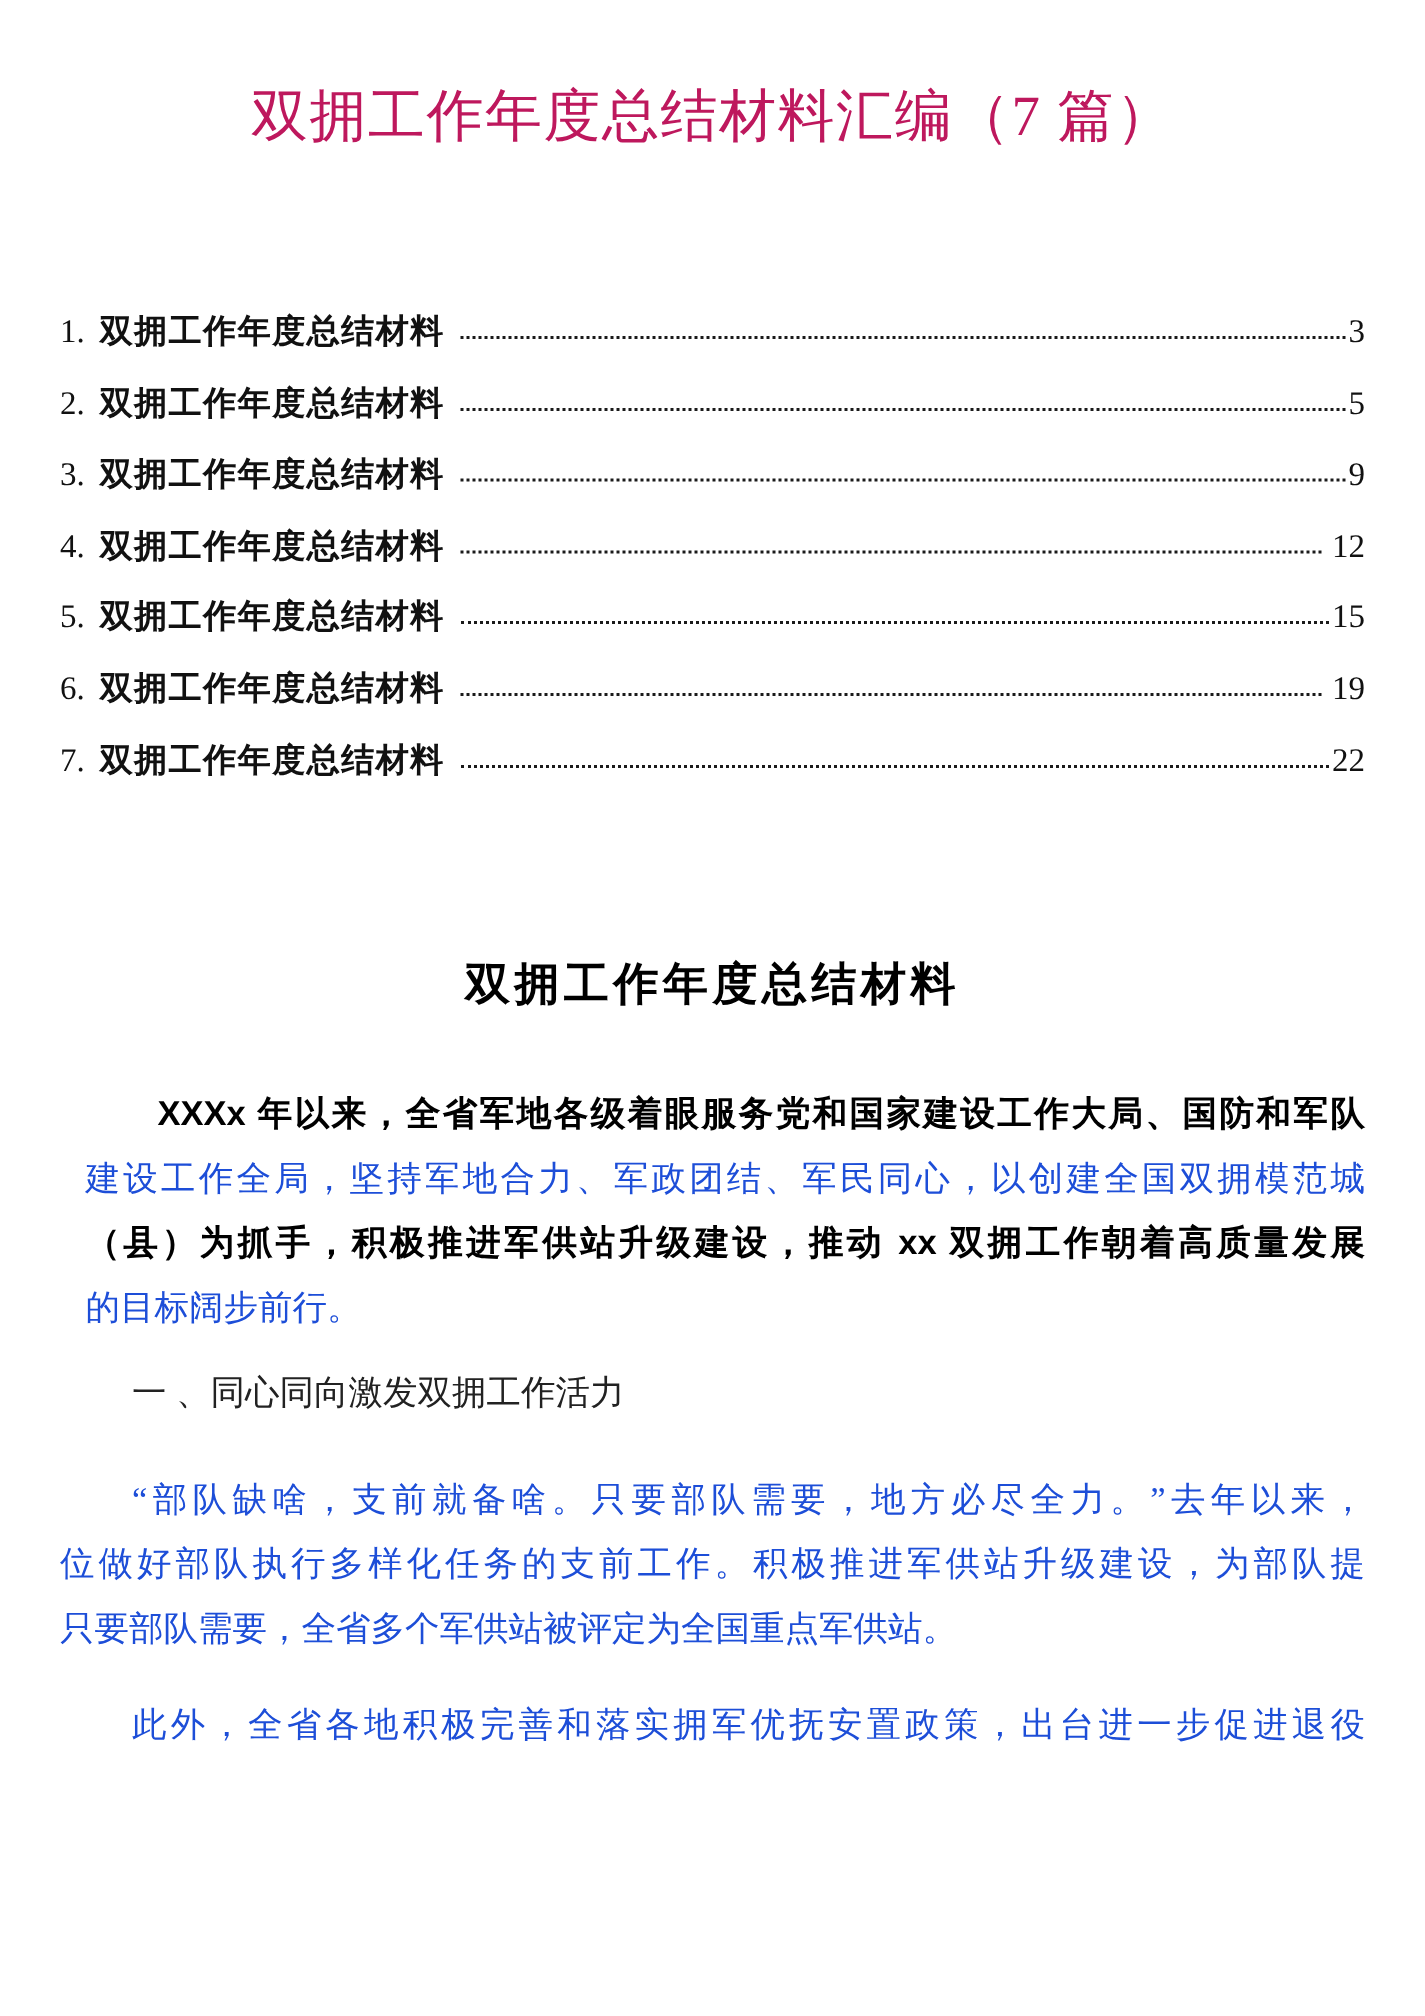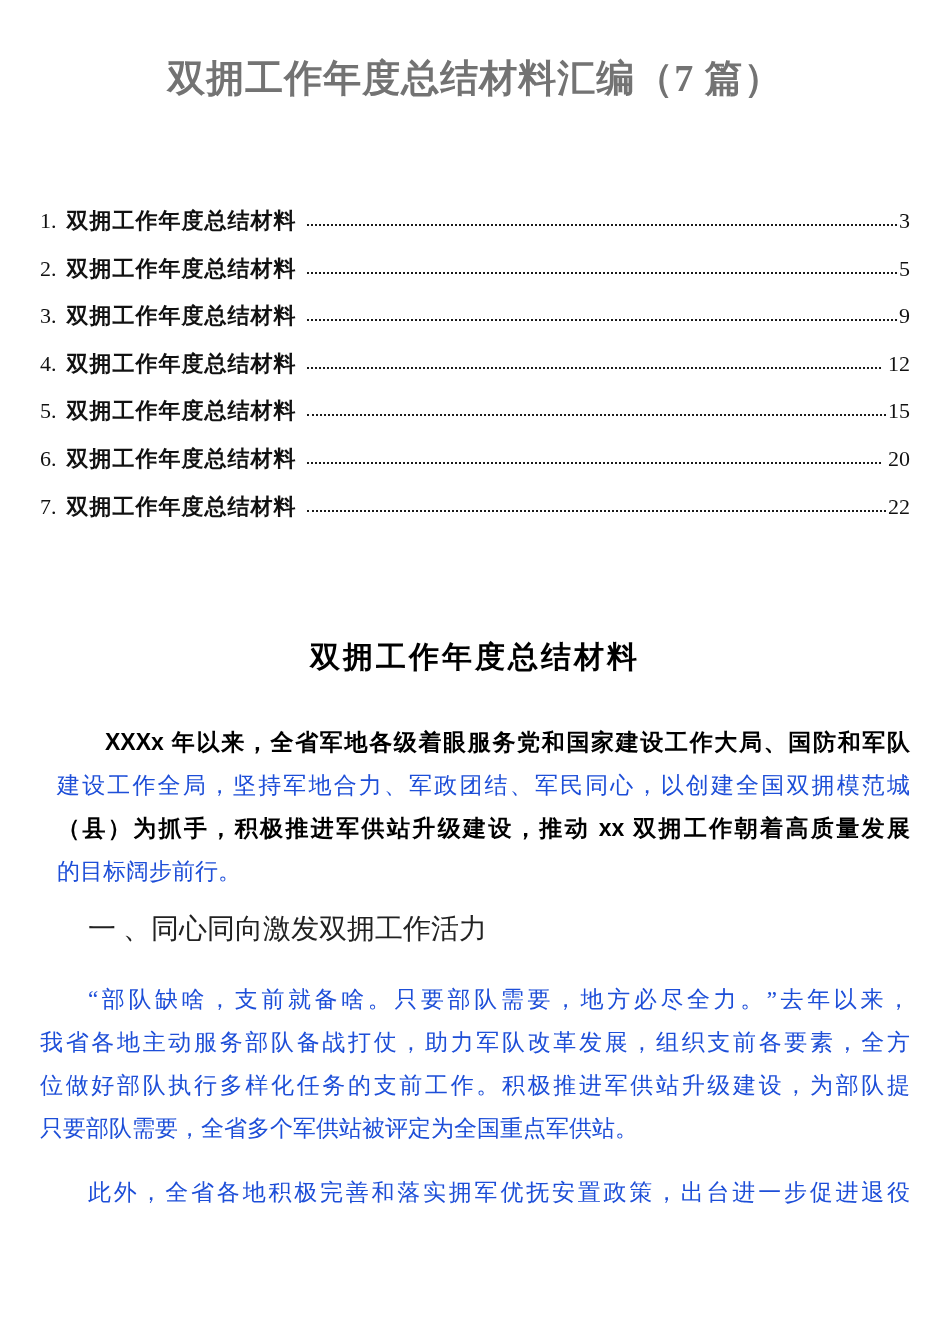--- a/index.html
+++ b/index.html
@@ -18,26 +18,26 @@
     box-sizing: border-box;
     width: 950px;
     height: 1344px;
     padding: 0 40px;
     background: #ffffff;
   }
   
   .doc-title {
     margin: 52px 0 0;
     font-family: "Liberation Serif", "DejaVu Serif", serif;
-    font-weight: 700;
+    font-weight: 400;
     font-size: 38px;
     line-height: 52px;
     text-align: center;
     letter-spacing: 1px;
-    color: #737373;
+    color: #be185d;
   }
   
   .toc {
     margin-top: 102px;
   }
   .toc-row {
     display: flex;
     align-items: baseline;
     height: 47.6px;
     font-size: 22px;
@@ -99,22 +99,22 @@
   .l-first {
     text-indent: 48px;
   }
   .l-fill {
     text-align: justify;
     text-align-last: justify;
   }
   .subheading {
     margin: 14px 0 0;
     padding-left: 48px;
-    font-family: Liberation Serif, serif;
-    font-size: 28px;
+    font-family: Liberation Sans, sans-serif;
+    font-size: 23px;
     line-height: 43px;
     color: #222222;
   }
 </style>
 </head>
 <body>
 
 <div class="doc">
 
   <h1 class="doc-title">双拥工作年度总结材料汇编（7 篇）</h1>
@@ -147,21 +147,21 @@
     <div class="toc-row">
       <span class="toc-num">5.</span>
       <span class="toc-label">双拥工作年度总结材料</span>
       <span class="toc-leader"></span>
       <span class="toc-page">15</span>
     </div>
     <div class="toc-row">
       <span class="toc-num">6.</span>
       <span class="toc-label">双拥工作年度总结材料</span>
       <span class="toc-leader"></span>
-      <span class="toc-page"> 20</span>
+      <span class="toc-page"> 19</span>
     </div>
     <div class="toc-row">
       <span class="toc-num">7.</span>
       <span class="toc-label">双拥工作年度总结材料</span>
       <span class="toc-leader"></span>
       <span class="toc-page">22</span>
     </div>
   </nav>
 
   <h2 class="section-heading">双拥工作年度总结材料</h2>
@@ -170,21 +170,20 @@
     <div class="line l-hei l-first l-fill">XXXx 年以来，全省军地各级着眼服务党和国家建设工作大局、国防和军队</div>
     <div class="line l-song l-fill">建设工作全局，坚持军地合力、军政团结、军民同心，以创建全国双拥模范城</div>
     <div class="line l-hei l-fill">（县）为抓手，积极推进军供站升级建设，推动 xx 双拥工作朝着高质量发展</div>
     <div class="line l-song">的目标阔步前行。</div>
   </div>
 
   <div class="subheading">一 、同心同向激发双拥工作活力</div>
 
   <div class="para para-2">
     <div class="line l-song l-first l-fill">“部队缺啥，支前就备啥。只要部队需要，地方必尽全力。”去年以来，</div>
-    <div class="line l-song l-fill">我省各地主动服务部队备战打仗，助力军队改革发展，组织支前各要素，全方</div>
     <div class="line l-song l-fill">位做好部队执行多样化任务的支前工作。积极推进军供站升级建设，为部队提</div>
     <div class="line l-song">只要部队需要，全省多个军供站被评定为全国重点军供站。</div>
   </div>
 
   <div class="para para-3">
     <div class="line l-song l-first l-fill">此外，全省各地积极完善和落实拥军优抚安置政策，出台进一步促进退役</div>
   </div>
 
 </div>
 

